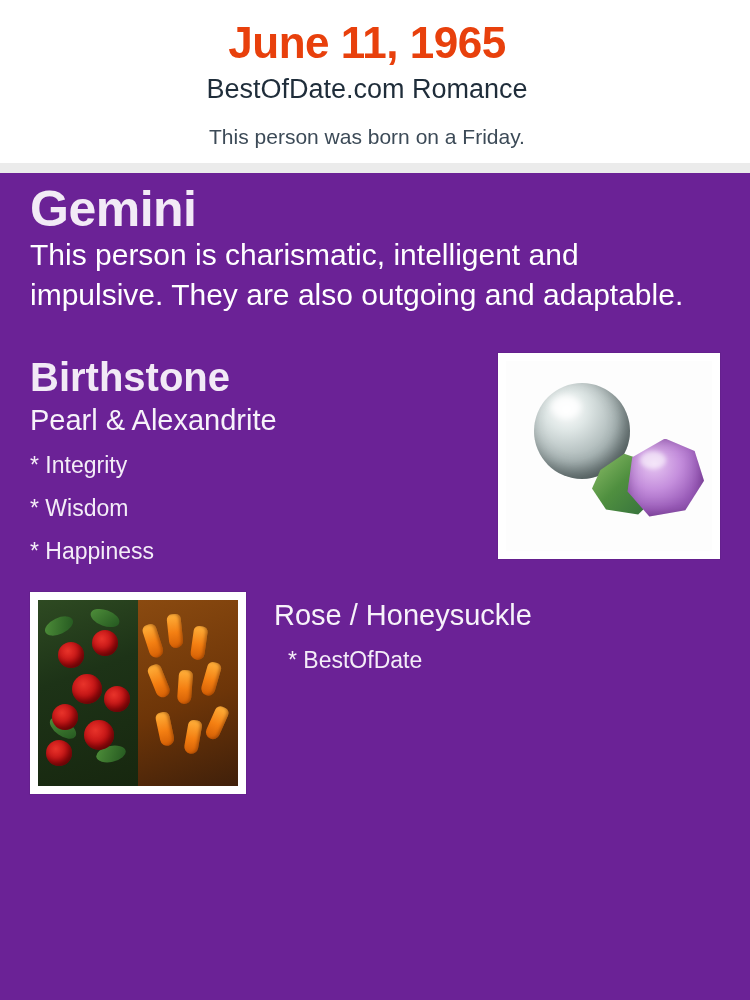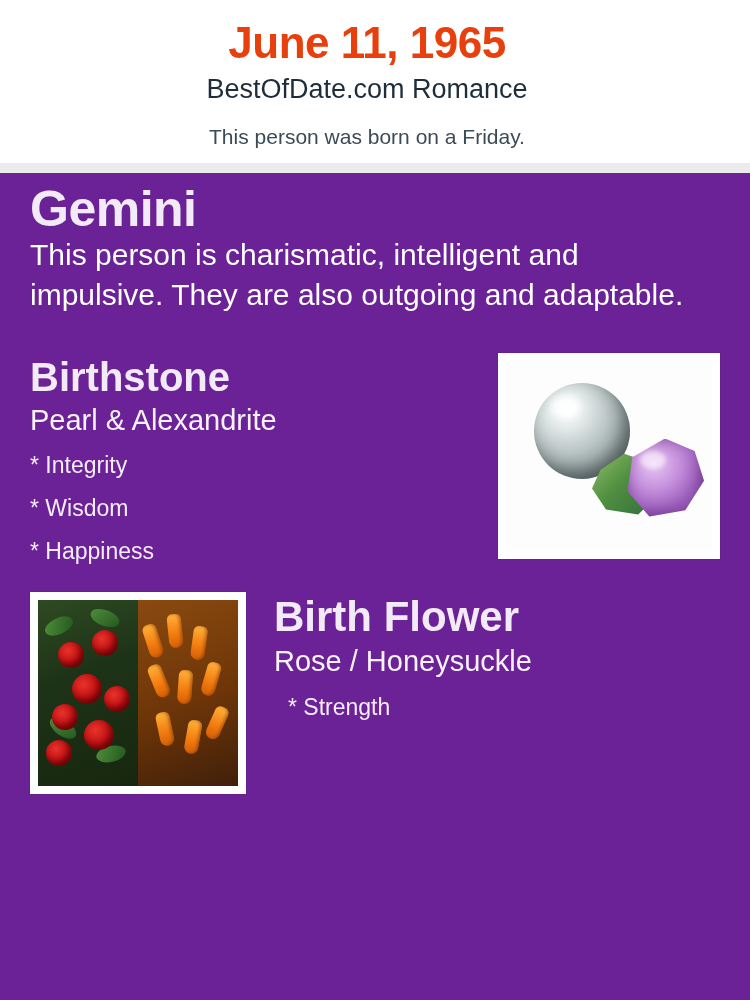--- a/index.html
+++ b/index.html
@@ -265,20 +265,19 @@
             <div class="hs-bud" style="left:14px; top:64px; transform:rotate(-22deg);"></div>
             <div class="hs-bud" style="left:40px; top:70px; transform:rotate(4deg);"></div>
             <div class="hs-bud" style="left:66px; top:62px; transform:rotate(16deg);"></div>
             <div class="hs-bud" style="left:20px; top:112px; transform:rotate(-12deg);"></div>
             <div class="hs-bud" style="left:48px; top:120px; transform:rotate(10deg);"></div>
             <div class="hs-bud" style="left:72px; top:106px; transform:rotate(24deg);"></div>
           </div>
         </div>
       </div>
       <div class="flower-text">
-        <div class="block-title">Birth Flower</div>
         <div class="block-sub">Rose / Honeysuckle</div>
-        <div class="trait">* Strength</div>
+        <div class="trait">* BestOfDate</div>
       </div>
     </div>
 
   </div>
 </div>
 
 </body></html>

